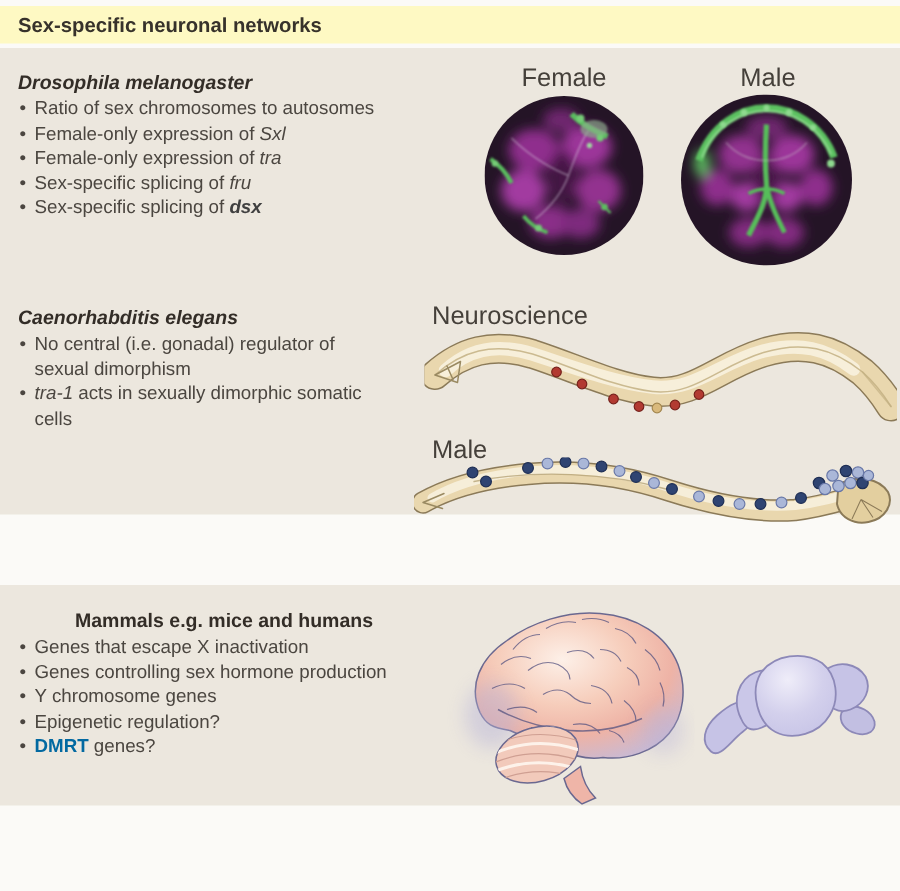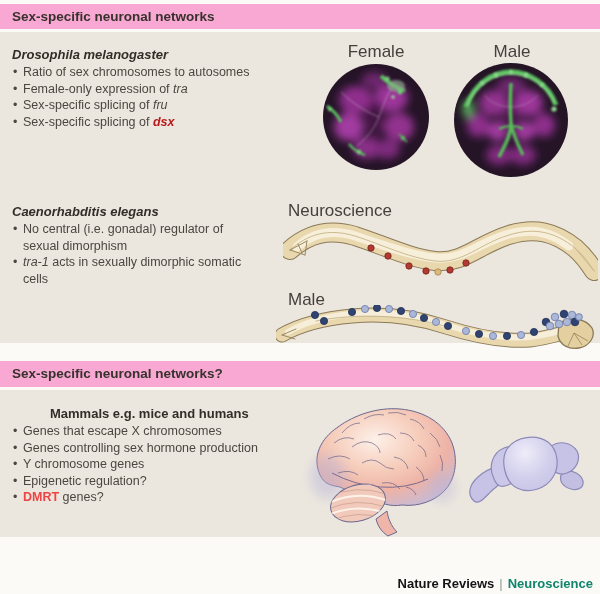--- a/index.html
+++ b/index.html
@@ -2,38 +2,38 @@
 <html><head>
 <meta charset="utf-8">
 <style>
   html,body { margin:0; padding:0; background:#ffffff; }
   .page {
     position:relative; width:600px; height:594px;
     background:#fbfaf7; overflow:hidden;
     font-family:"Liberation Sans", sans-serif;
     -webkit-font-smoothing:antialiased;
   }
-  .band { position:absolute; left:0; width:600px; background:#f9a8d4; color:#37322b;
+  .band { position:absolute; left:0; width:600px; background:#fef9c3; color:#37322b;
           font-weight:bold; font-size:13.5px; }
   .band1 { top:4px; height:25px; line-height:25px; }
   .band2 { top:361px; height:26px; line-height:26px; }
   .band-label { padding-left:12px; }
   .sec { position:absolute; left:0; width:600px; background:#ece7de; }
   .sec1 { top:32px; height:311px; }
   .sec2 { top:390px; height:147px; }
   .abs { position:absolute; }
   .block-heading { position:absolute; font-size:13px; font-weight:bold; color:#332d27; }
   .it { font-style:italic; }
   ul.bullets { position:absolute; margin:0; padding:0; list-style:none;
                font-size:12.5px; line-height:16.5px; color:#4b4640; }
   ul.bullets li { position:relative; padding-left:11px; }
   ul.bullets li::before { content:"\2022"; position:absolute; left:1px; top:0; color:#4b4640; }
   ul.bullets i { font-style:italic; }
-  ul.bullets .bi { font-style:italic; font-weight:bold; color:#b91c1c; }
-  ul.bullets .bu { font-weight:bold; color:#ef4444; }
+  ul.bullets .bi { font-style:italic; font-weight:bold; color:#404040; }
+  ul.bullets .bu { font-weight:bold; color:#0369a1; }
   .img-label { position:absolute; font-size:17px; color:#45403a; }
   .centered { text-align:center; }
   .footer { position:absolute; top:576px; right:7px; font-size:13px; font-weight:bold; color:#141414; }
   .footer .sep { color:#8f9a97; font-weight:normal; margin:0 5px; }
   .footer .field { color:#10856c; }
   svg { display:block; }
 </style>
 </head>
 <body>
 
@@ -42,20 +42,21 @@
   <div class="band band1">
     <div class="band-label">Sex-specific neuronal networks</div>
   </div>
 
   <div class="sec sec1"></div>
 
   <div class="block-heading it abs" style="left:12px; top:47px;">Drosophila melanogaster</div>
 
   <ul class="bullets" style="left:12px; top:64px; width:320px;">
     <li><span>Ratio of sex chromosomes to autosomes</span></li>
+    <li><span>Female-only expression of </span><i>Sxl</i></li>
     <li><span>Female-only expression of </span><i>tra</i></li>
     <li><span>Sex-specific splicing of </span><i>fru</i></li>
     <li><span>Sex-specific splicing of </span><span class="bi">dsx</span></li>
   </ul>
 
   <div class="img-label centered abs" style="left:336px; top:42px; width:80px;">Female</div>
   <div class="img-label centered abs" style="left:472px; top:42px; width:80px;">Male</div>
 
   <svg class="abs" style="left:323px; top:64px;" width="106" height="106" viewBox="0 0 106 106">
     <defs>
@@ -211,30 +212,27 @@
       <circle cx="288" cy="9" r="3.8" fill="#2f4472" stroke="#1f2f55"></circle>
       <circle cx="296" cy="10" r="3.8" fill="#aab7d8" stroke="#6a79a8"></circle>
       <circle cx="274" cy="21" r="3.8" fill="#aab7d8" stroke="#6a79a8"></circle>
       <circle cx="283" cy="19" r="3.8" fill="#aab7d8" stroke="#6a79a8"></circle>
       <circle cx="291" cy="17" r="3.8" fill="#aab7d8" stroke="#6a79a8"></circle>
       <circle cx="299" cy="17" r="3.8" fill="#2f4472" stroke="#1f2f55"></circle>
       <circle cx="303" cy="12" r="3.4" fill="#aab7d8" stroke="#6a79a8"></circle>
     </g>
   </svg>
 
-  <div class="band band2">
-    <div class="band-label">Sex-specific neuronal networks?</div>
-  </div>
 
   <div class="sec sec2"></div>
 
   <div class="block-heading abs" style="left:12px; top:406px;margin-left:38px;">Mammals e.g. mice and humans</div>
 
   <ul class="bullets" style="left:12px; top:423px; width:330px;">
-    <li><span>Genes that escape X chromosomes</span></li>
+    <li><span>Genes that escape X inactivation</span></li>
     <li><span>Genes controlling sex hormone production</span></li>
     <li><span>Y chromosome genes</span></li>
     <li><span>Epigenetic regulation?</span></li>
     <li><span class="bu">DMRT</span><span> genes?</span></li>
   </ul>
 
   <svg class="abs" style="left:298px; top:399px;" width="165" height="138" viewBox="0 0 165 138">
     <defs>
       <radialGradient id="hg" cx="42%" cy="32%" r="78%">
         <stop offset="0%" stop-color="#fdf0e8"></stop>
@@ -298,17 +296,14 @@
         <stop offset="100%" stop-color="#c6c3e6"></stop>
       </radialGradient>
     </defs>
     <path d="M12,86 C5,80 7,70 16,62 C24,55 32,50 38,55 C43,59 41,67 33,73 C25,79 18,91 12,86 Z" fill="#c6c3e6" stroke="#8d89b8" stroke-width="1.2"></path>
     <path d="M32,64 C26,52 30,38 42,33 C50,30 58,34 60,42 C62,54 56,66 46,70 C39,73 35,71 32,64 Z" fill="#cac7e8" stroke="#8d89b8" stroke-width="1.2"></path>
     <path d="M103,56 C111,55 119,59 121,66 C122,72 117,76 109,74 C101,72 97,66 99,60 Z" fill="#c2bfe2" stroke="#8d89b8" stroke-width="1.2"></path>
     <path d="M88,32 C97,25 109,27 115,36 C119,44 115,54 105,58 C97,61 90,57 88,49 C86,42 84,38 88,32 Z" fill="#c6c3e6" stroke="#8d89b8" stroke-width="1.2"></path>
     <path d="M45,34 C54,21 74,19 86,27 C96,35 98,51 91,62 C84,74 67,79 55,73 C43,67 38,46 45,34 Z" fill="url(#mg)" stroke="#8d89b8" stroke-width="1.2"></path>
   </svg>
 
-  <div class="footer">
-    <span>Nature Reviews</span><span class="sep">|</span><span class="field">Neuroscience</span>
-  </div>
 
 </div>
 
 </body></html>

